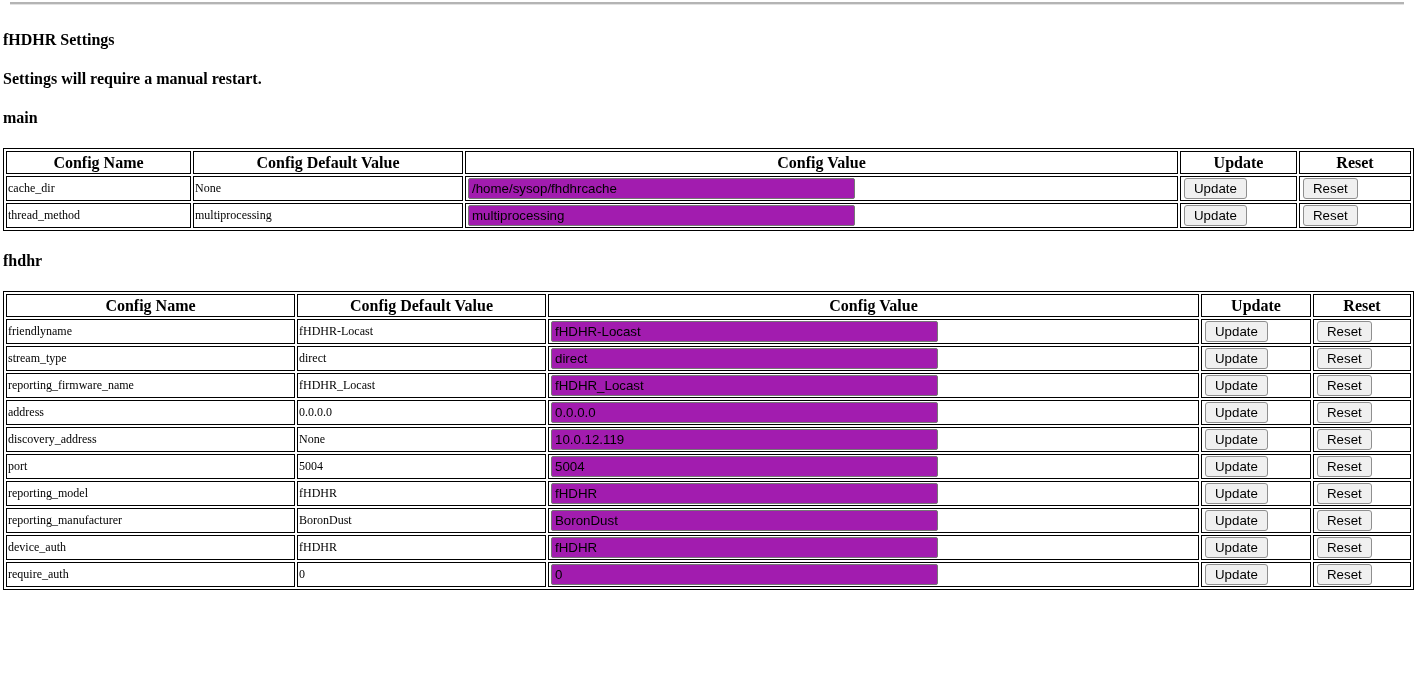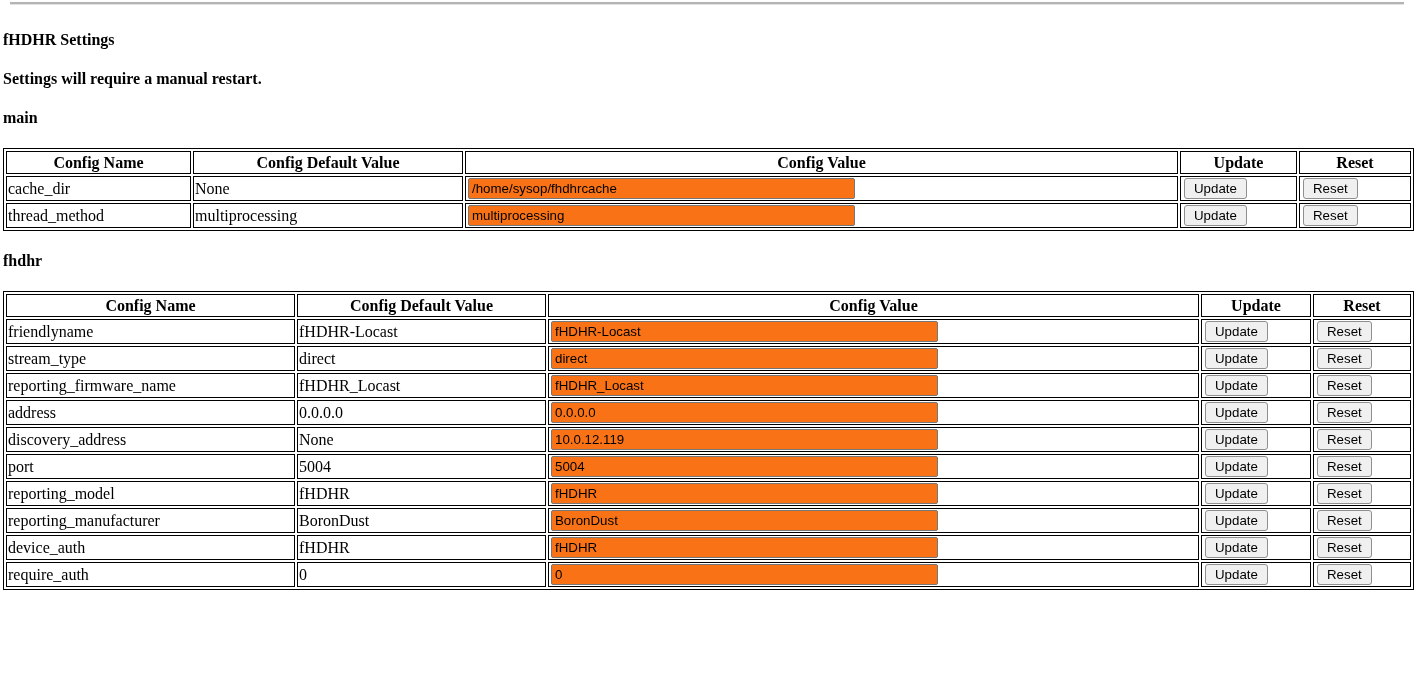--- a/index.html
+++ b/index.html
@@ -48,21 +48,21 @@
   }
   table.config-table th {
     font-family: "Liberation Serif", serif;
     font-weight: bold;
     font-size: 16px;
     text-align: center;
     line-height: 19px;
   }
   td.cell-name, td.cell-default {
     font-family: "Liberation Serif", serif;
-    font-size: 16px;
+    font-size: 12px;
     line-height: 19px;
     text-align: left;
     white-space: nowrap;
   }
 
   
   table.table-main col.c1 { width: 185px; }
   table.table-main col.c2 { width: 270px; }
   table.table-main col.c4 { width: 117px; }
   table.table-main col.c5 { width: 112px; }
@@ -74,21 +74,21 @@
 
   input.config-value-input {
     width: 387px;
     height: 21px;
     box-sizing: border-box;
     margin: 0 0 0 1px;
     padding: 1px 3px;
     font-family: "Liberation Sans", sans-serif;
     font-size: 13.3px;
     color: #000000;
-    background: #f97316;
+    background: #a21caf;
     border: 1px solid #767676;
     border-radius: 2px;
   }
   button.cell-button {
     display: inline-block;
     margin: 0 0 0 2px;
     padding: 2px 9px;
     height: 21px;
     font-family: "Liberation Sans", sans-serif;
     font-size: 13.3px;

